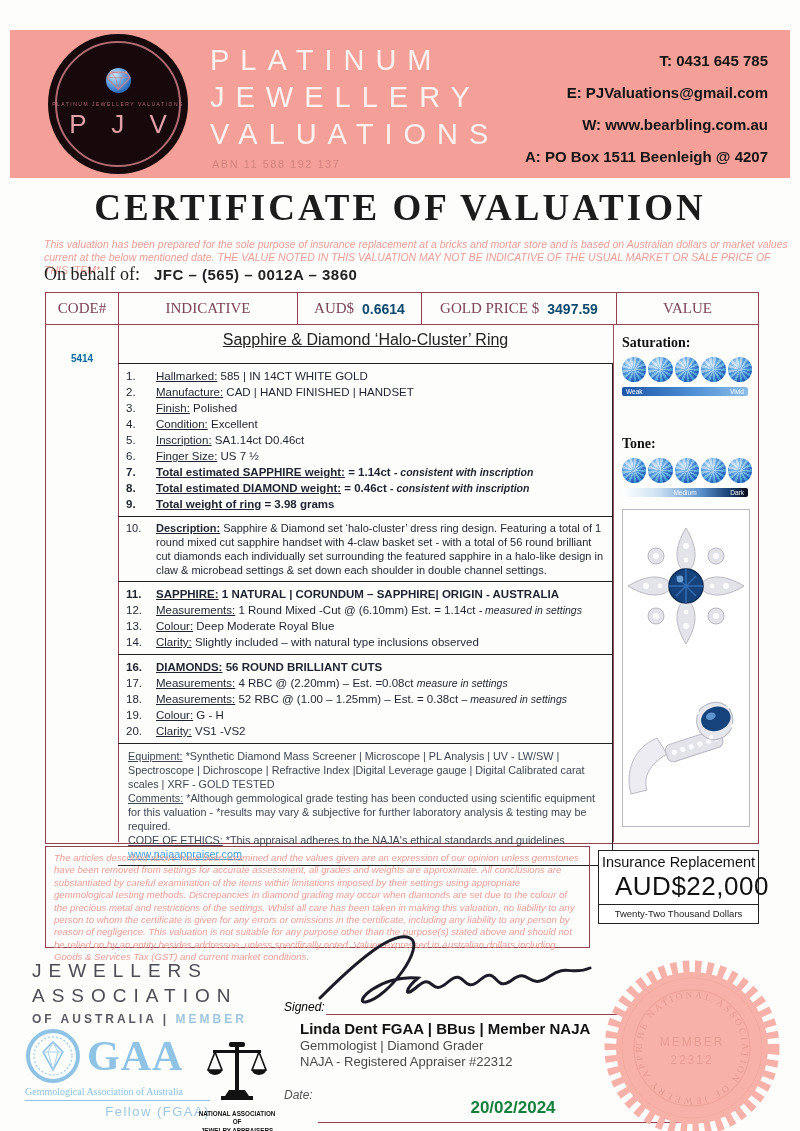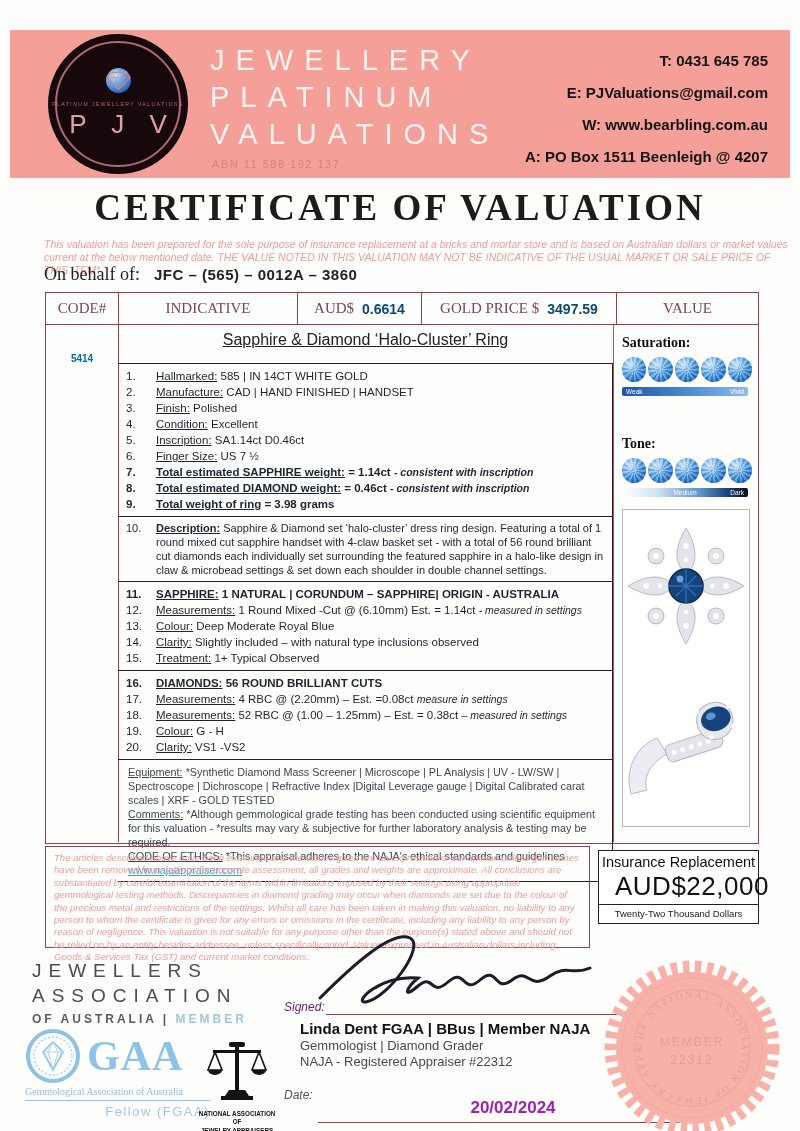--- a/index.html
+++ b/index.html
@@ -86,28 +86,28 @@
   .jaa .member{color:#9fc8e0;font-weight:bold;}
   .gaa{position:absolute;left:25px;top:1028px;width:185px;color:#8ec3e6;}
   .gaa-row{display:flex;align-items:center;gap:6px;}
   .gaa-name{font-family:"Liberation Serif",serif;font-size:42px;font-weight:bold;color:#8ec3e6;letter-spacing:1px;}
   .gaa-cap{font-family:"Liberation Serif",serif;font-size:10px;color:#8ec3e6;margin-top:2px;
            border-bottom:1.5px solid #8ec3e6;padding-bottom:3px;}
   .gaa-fellow{text-align:right;font-size:13px;letter-spacing:1.5px;color:#9fc8e0;margin-top:3px;}
   .naja{position:absolute;left:198px;top:1040px;width:78px;text-align:center;color:#111;}
   .naja .cap{font-size:6.3px;font-weight:bold;line-height:7.5px;margin-top:2px;}
   .signblock{position:absolute;left:284px;top:938px;width:480px;}
-  .sig-label{position:absolute;left:0;top:62px;font-style:italic;font-size:12px;color:#701a75;}
+  .sig-label{position:absolute;left:0;top:62px;font-style:italic;font-size:12px;color:#000000;}
   .sig-line{position:absolute;left:42px;top:76px;width:430px;border-bottom:1.3px solid #94404e;}
   .sig-scribble{position:absolute;left:30px;top:-14px;}
   .sig-name{position:absolute;left:16px;top:82px;font-size:15px;font-weight:bold;color:#111;}
   .sig-role{position:absolute;left:16px;top:100px;font-size:13px;color:#484848;line-height:16px;}
   .date-label{position:absolute;left:0;top:150px;font-style:italic;font-size:12px;color:#555;}
   .date-line{position:absolute;left:34px;top:164px;width:390px;border-bottom:1.3px solid #94404e;text-align:center;}
-  .date-value{font-size:17px;font-weight:bold;color:#a21caf;position:relative;top:-4px;text-align:center;}
+  .date-value{font-size:17px;font-weight:bold;color:#15803d;position:relative;top:-4px;text-align:center;}
   .seal{position:absolute;left:592px;top:958px;}
 </style>
 </head>
 <body>
 
 <div class="page">
 
   <div class="band">
     <div class="logo">
       <div class="ring"></div>
@@ -115,22 +115,22 @@
         <path d="M7 2 L27 2 L33 9 L17 25 L1 9 Z" fill="none" stroke="#c9858e" stroke-width="1.6"></path>
         <path d="M1 9 L33 9 M7 2 L13 9 L17 25 M27 2 L21 9 L17 25" stroke="#c9858e" stroke-width="1" fill="none"></path>
         <circle cx="7" cy="2" r="1.6" fill="#d99aa2"></circle>
           <circle cx="27" cy="2" r="1.6" fill="#d99aa2"></circle>
         <circle cx="17" cy="1.8" r="1.3" fill="#d99aa2"></circle>
       </svg>
       <div class="arc">PLATINUM JEWELLERY VALUATIONS</div>
       <div class="initials">P J V</div>
     </div>
     <div class="brand">
+      <div>PLATINUM</div>
       <div>JEWELLERY</div>
-      <div>PLATINUM</div>
       <div>VALUATIONS</div>
     </div>
     <div class="abn">ABN 11 588 192 137</div>
     <div class="contacts">
 
     <div class="contact-line">T: 0431 645 785</div>
         <div class="contact-line">E: PJValuations@gmail.com</div>
         <div class="contact-line">W: www.bearbling.com.au</div>
         <div class="contact-line">A: PO Box 1511 Beenleigh @ 4207</div>
       </div>
@@ -234,24 +234,20 @@
             <div class="item">
               <span class="num">13.</span>
               <span class="body"><span class="label">Colour:</span> <span class="text">Deep Moderate Royal Blue</span> <span class="note"></span></span>
             </div>
 
             <div class="item">
               <span class="num">14.</span>
               <span class="body"><span class="label">Clarity:</span> <span class="text">Slightly included – with natural type inclusions observed</span> <span class="note"></span></span>
             </div>
 
-            <div class="item">
-              <span class="num">15.</span>
-              <span class="body"><span class="label">Treatment:</span> <span class="text">1+ Typical Observed</span> <span class="note"></span></span>
-            </div>
           </div>
         <div class="sec">
 
             <div class="item b">
               <span class="num">16.</span>
               <span class="body"><span class="label">DIAMONDS:</span> <span class="text">56 ROUND BRILLIANT CUTS</span> <span class="note"></span></span>
             </div>
 
             <div class="item">
               <span class="num">17.</span>

